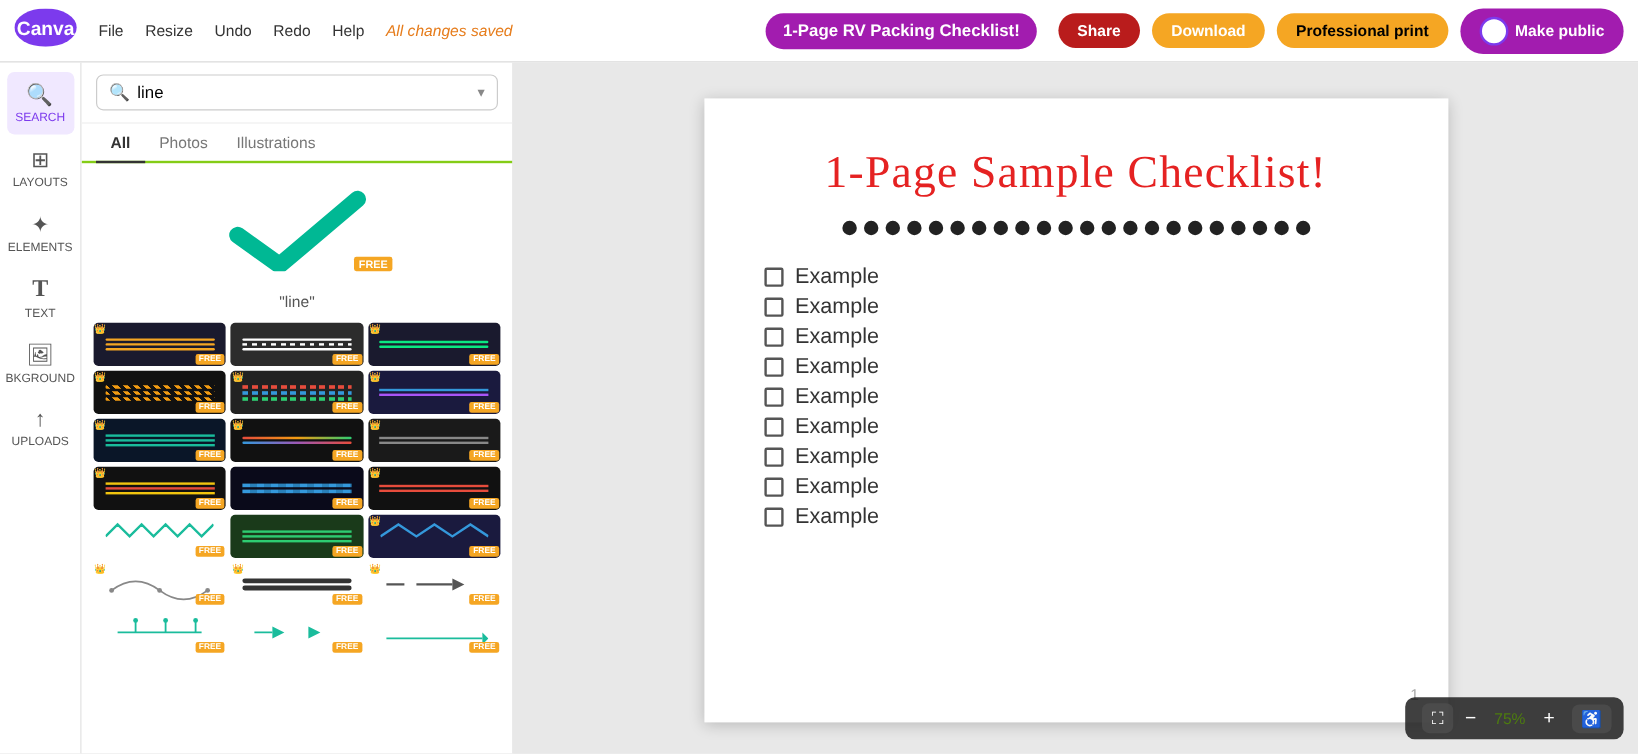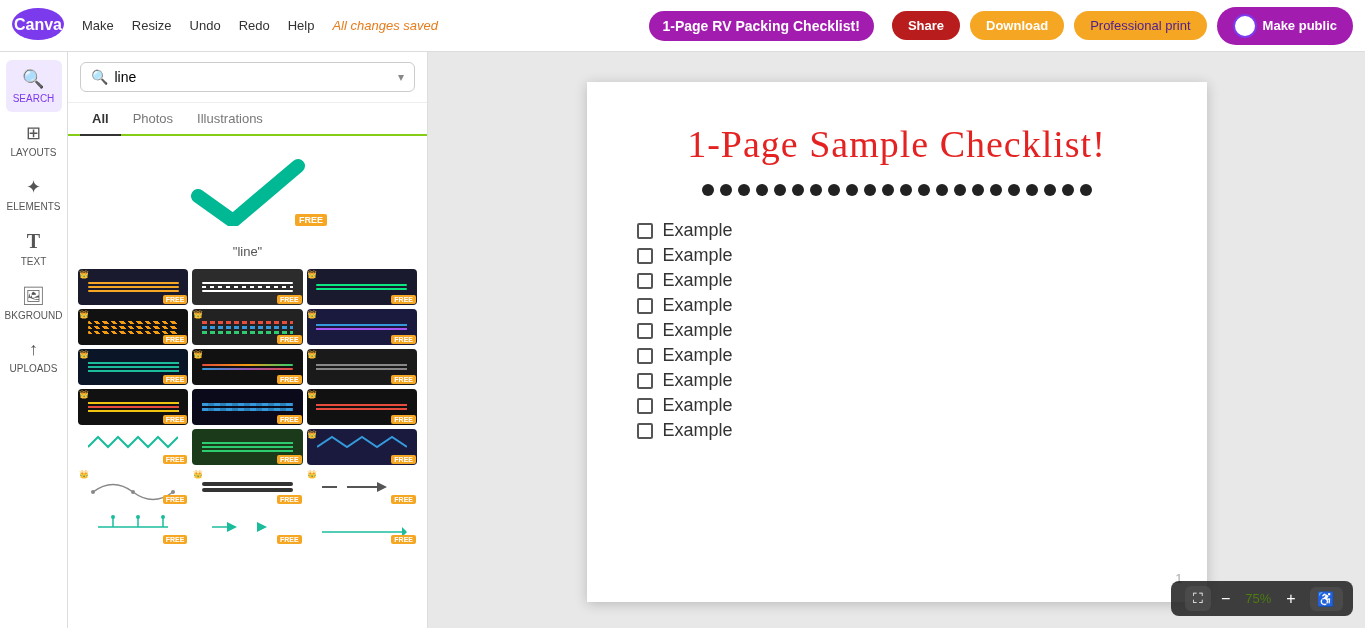--- a/index.html
+++ b/index.html
@@ -49,26 +49,26 @@
       color: #fff;
       border: none;
       padding: 7px 16px;
       border-radius: 20px;
       font-size: 13px;
       font-weight: 600;
       cursor: pointer;
     }
     .btn-pro-print {
       background: #f5a623;
-      color: #4c1d95;
+      color: #000000;
       border: none;
       padding: 7px 16px;
       border-radius: 20px;
       font-size: 13px;
-      font-weight: 400;
+      font-weight: 700;
       cursor: pointer;
     }
     .btn-make-public {
       background: #a21caf;
       color: #fff;
       border: none;
       padding: 7px 16px;
       border-radius: 20px;
       font-size: 13px;
       font-weight: 600;
@@ -328,21 +328,21 @@
 <div id="topbar">
 
   <div>
     <svg viewBox="0 0 52 32" width="52" height="32">
       <ellipse cx="26" cy="16" rx="26" ry="16" fill="#7c3aed"></ellipse>
       <text x="26" y="22" text-anchor="middle" fill="#fff" font-size="16" font-weight="bold" font-family="sans-serif">Canva</text>
     </svg>
   </div>
 
   <div class="top-menu">
-    <div class="top-menu-item">Make</div>
+    <div class="top-menu-item">File</div>
     <div class="top-menu-item">Resize</div>
     <div class="top-menu-item">Undo</div>
     <div class="top-menu-item">Redo</div>
     <div class="top-menu-item">Help</div>
     <span class="saved-text">All changes saved</span>
   </div>
 
   <div class="spacer"></div>
 
   <div class="doc-title-wrap">

